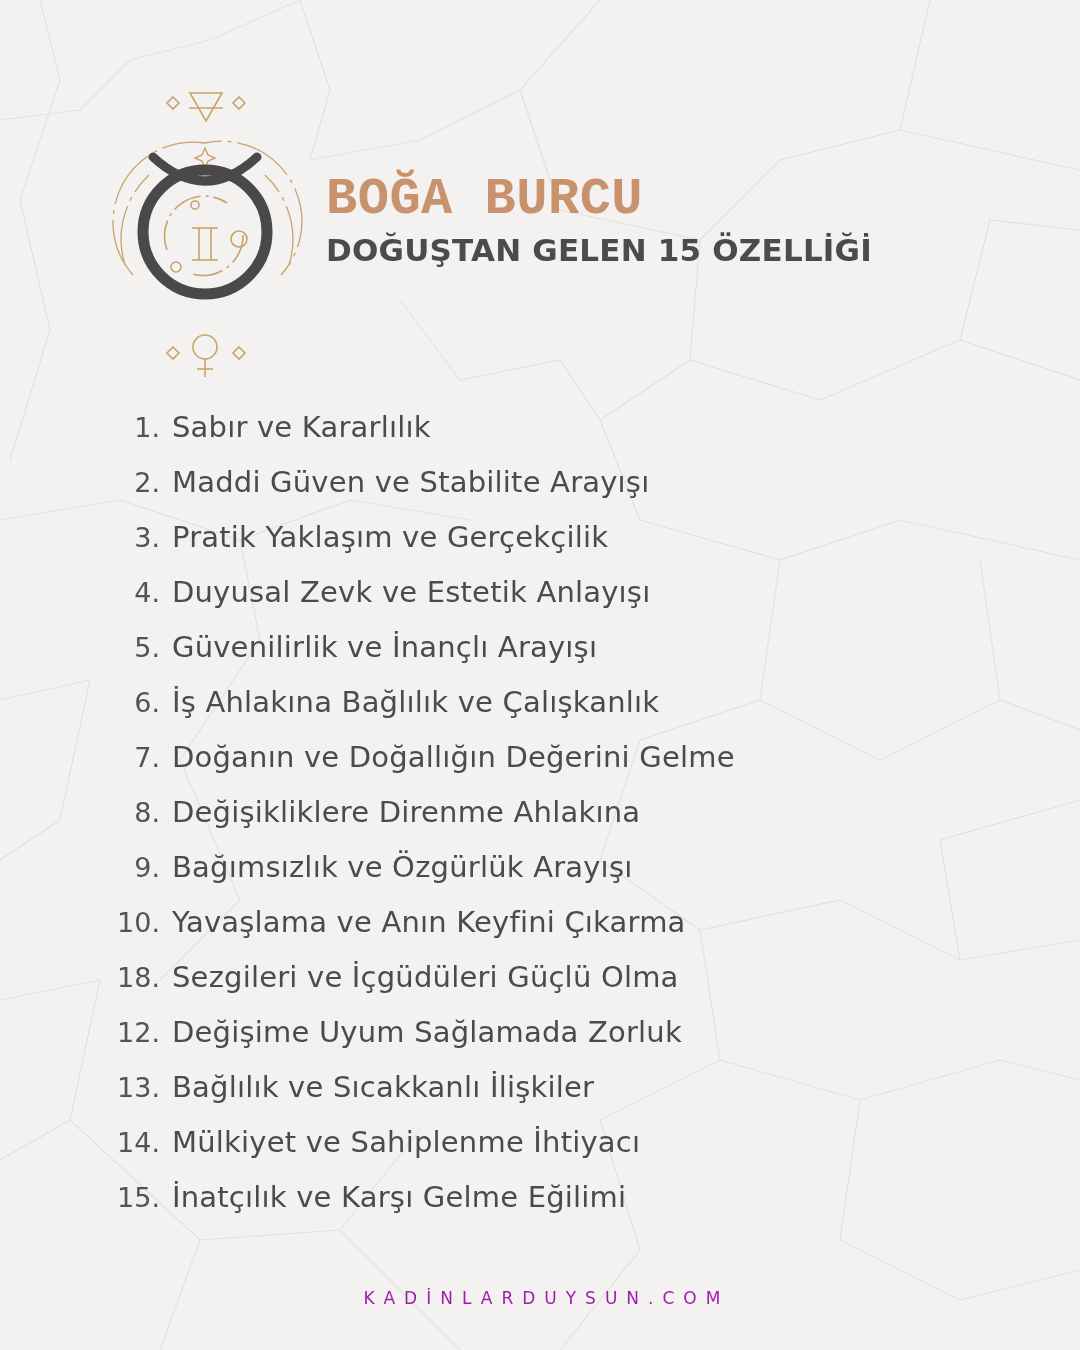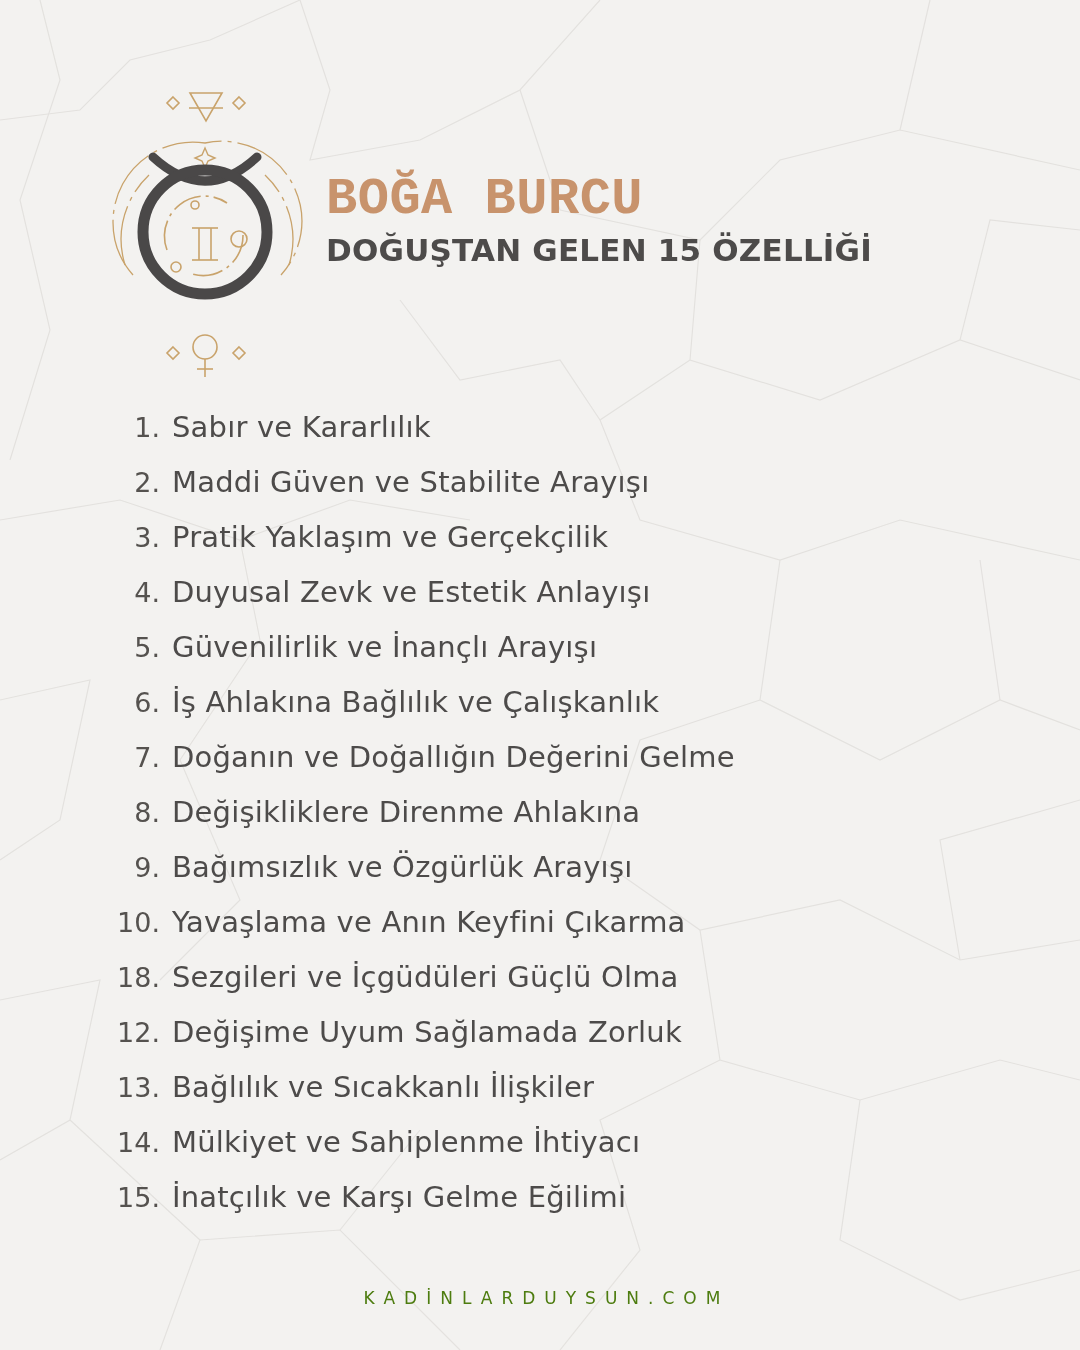--- a/index.html
+++ b/index.html
@@ -23,21 +23,21 @@
     }
     .trait-list { position: absolute; left: 110px; top: 400px; z-index: 1; margin: 0; padding: 0; list-style: none; }
     .trait-item {
       display: flex; align-items: baseline; height: 55px; line-height: 55px;
       font-size: 29px; color: #4d4b4a;
     }
     .trait-num { width: 50px; text-align: right; margin-right: 12px; font-weight: normal; color: #55524f; font-size: 27px; }
     .trait-label { font-weight: normal; letter-spacing: 0.2px; }
     .footer {
       position: absolute; left: 0; right: 0; top: 1288px; text-align: center; z-index: 1;
-      font-size: 17px; letter-spacing: 9px; color: #4d7c0f; padding-left: 13px;
+      font-size: 17px; letter-spacing: 9px; color: #a21caf; padding-left: 13px;
     }
   </style>
 </head>
 <body>
 
 <svg class="bg-cracks" width="1080" height="1350" viewBox="0 0 1080 1350">
   <g stroke="#e2e0dd" stroke-width="1.2" fill="none" opacity="0.9">
     <path d="M0 120 L80 110 L130 60 L210 40 L300 0"></path>
     <path d="M40 0 L60 80 L20 200 L50 330 L10 460"></path>
     <path d="M300 0 L330 90 L310 160 L420 140 L520 90 L600 0"></path>

